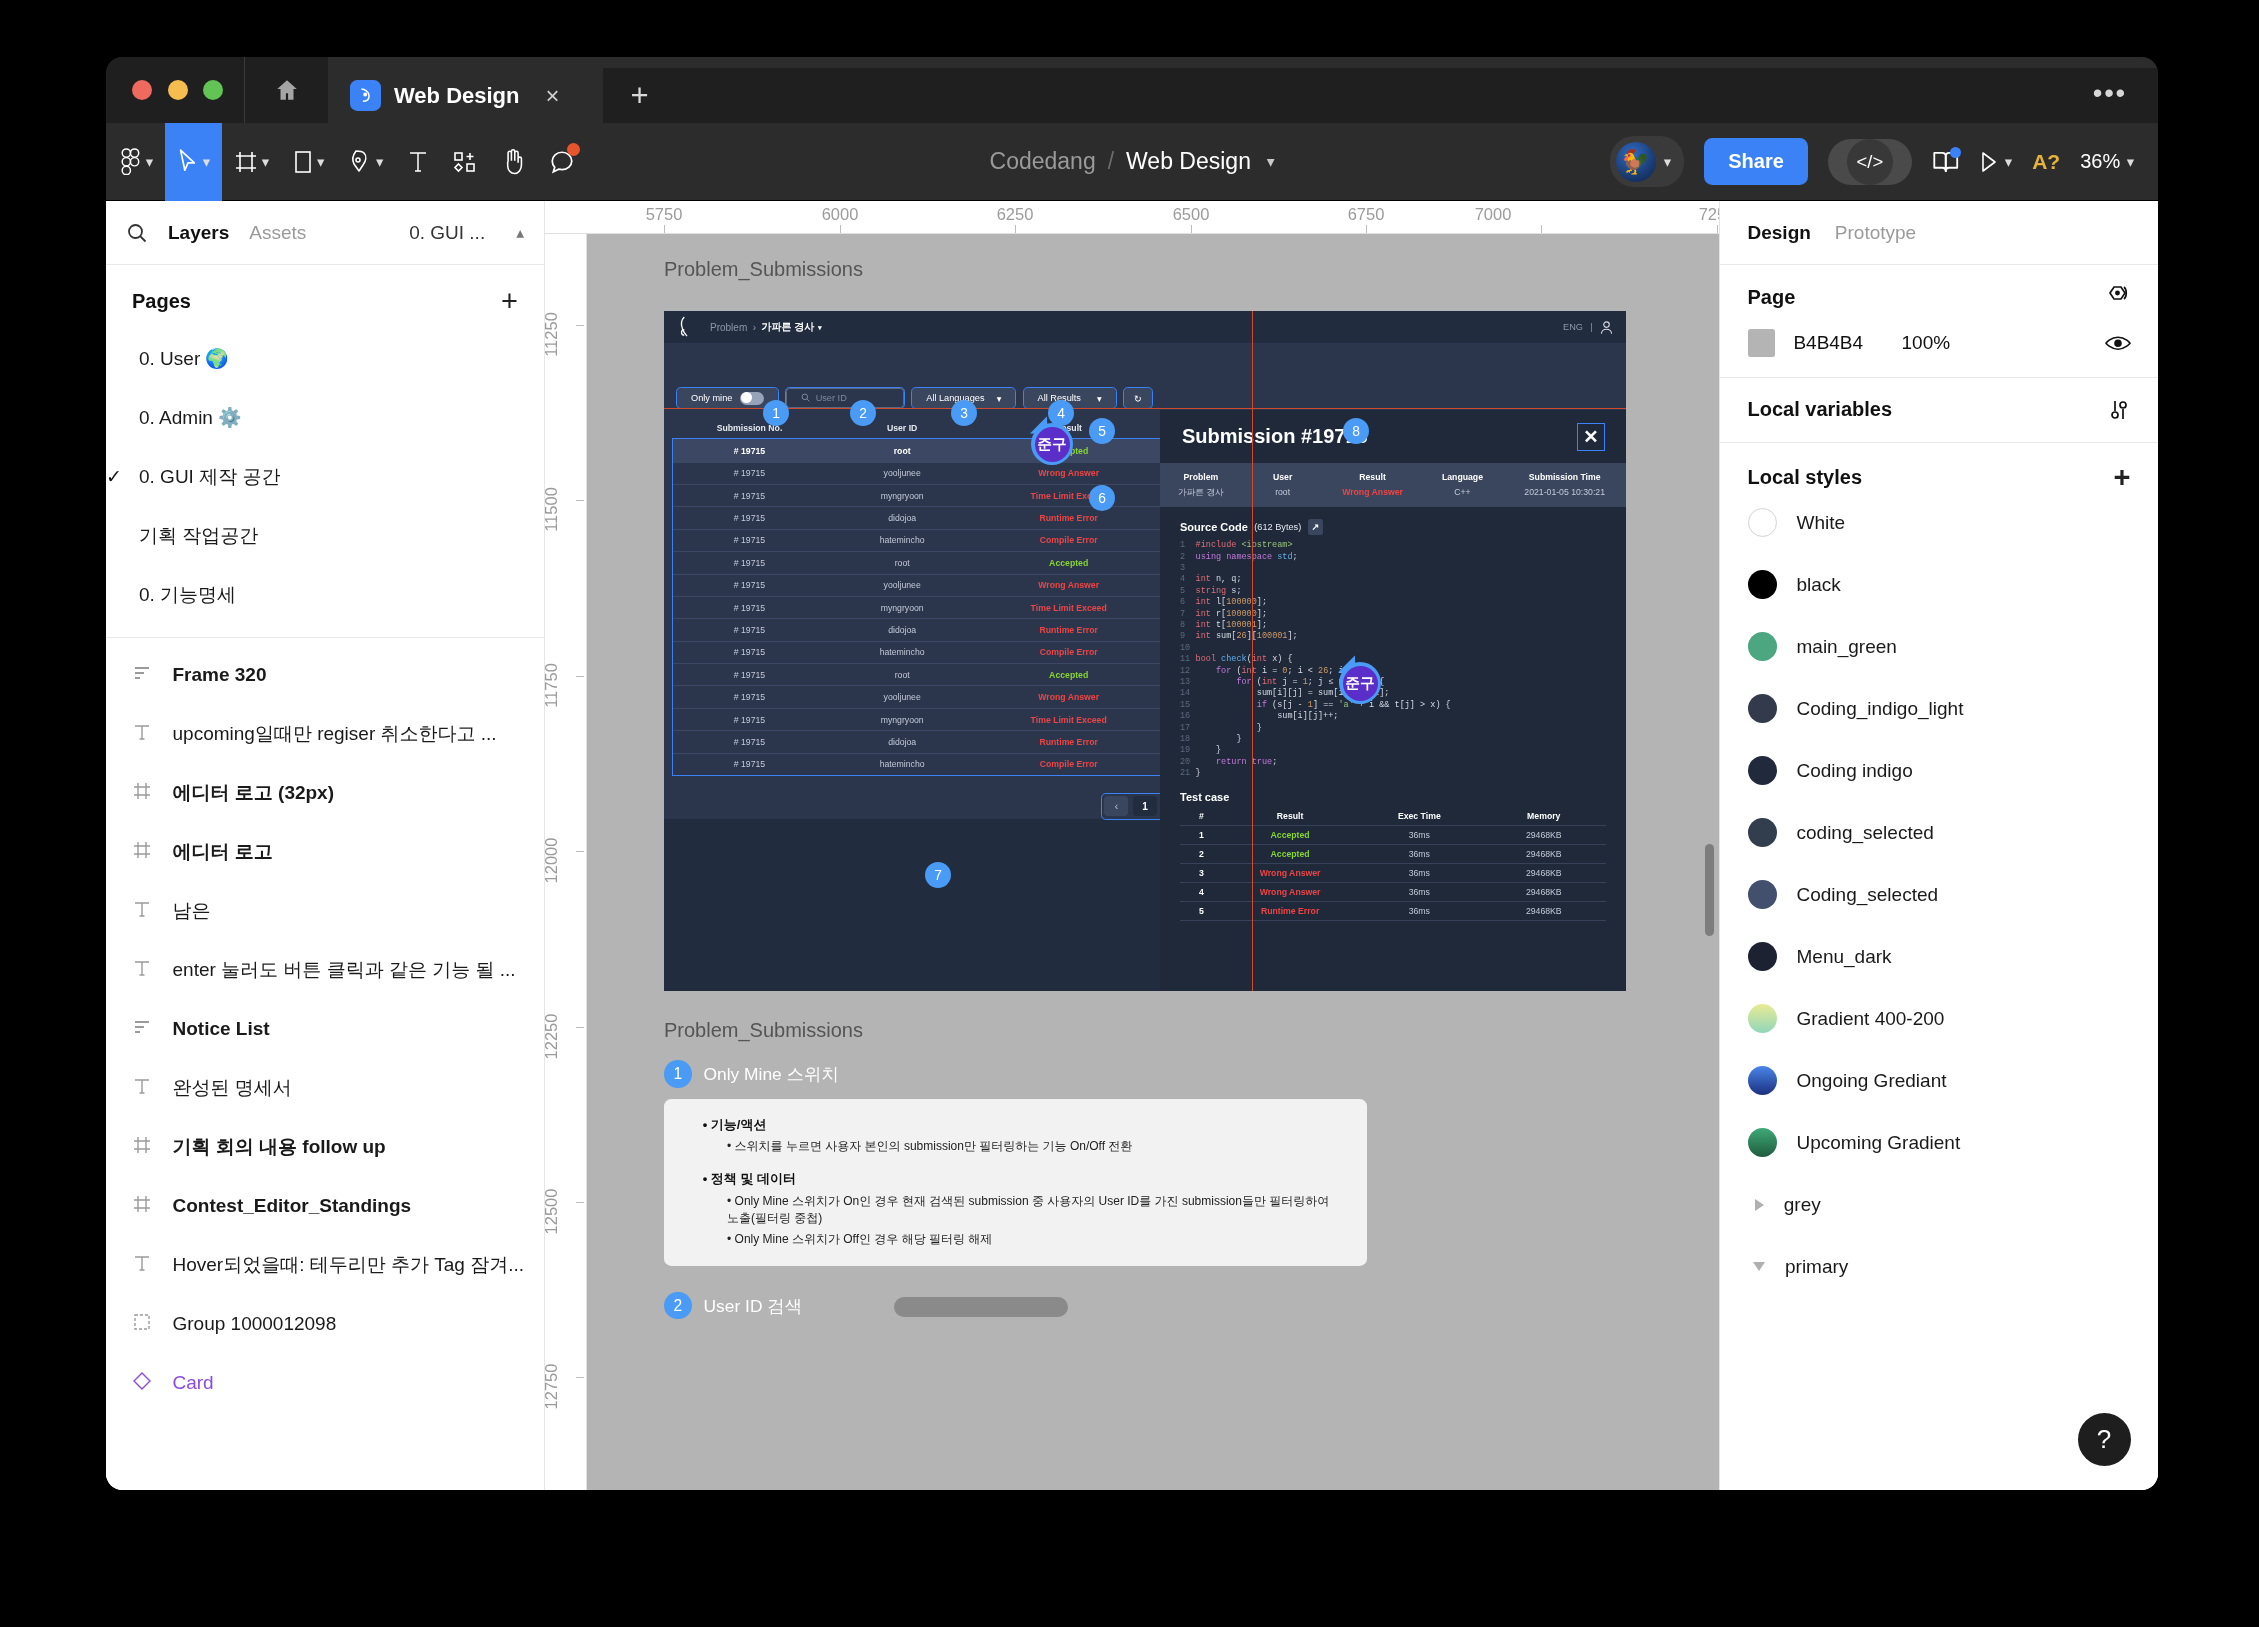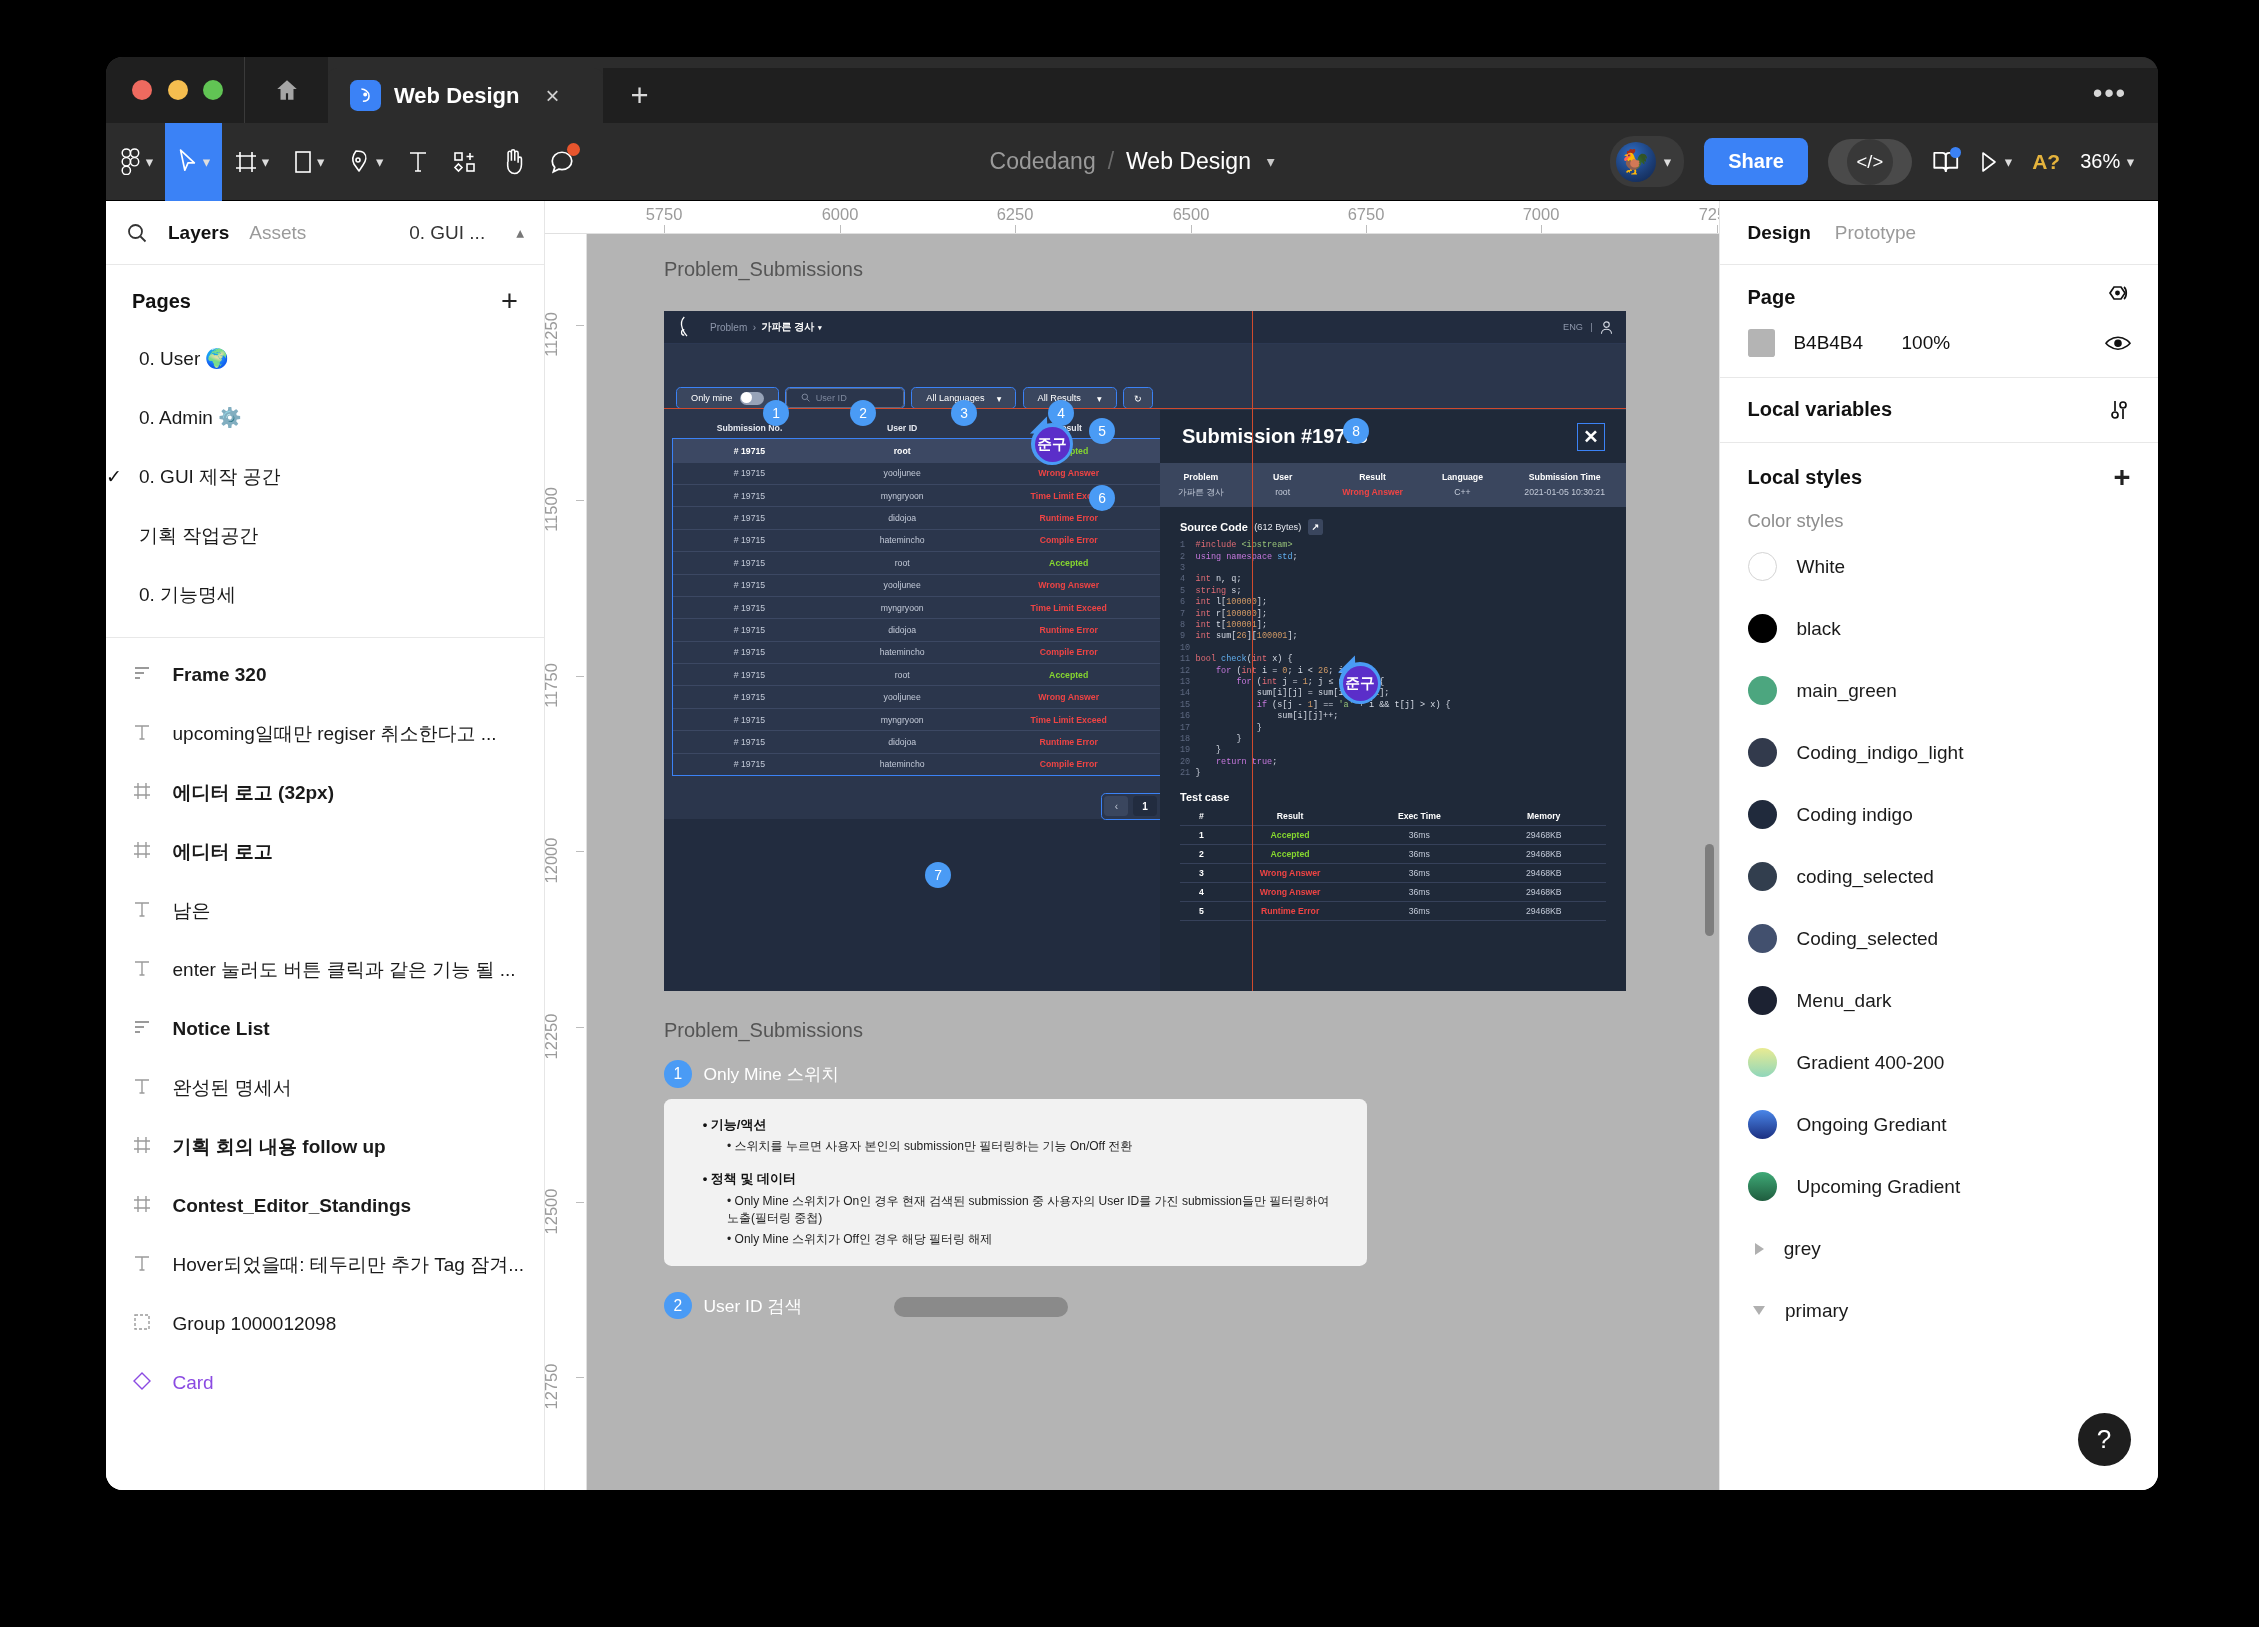--- a/index.html
+++ b/index.html
@@ -722,21 +722,21 @@
           <div class="rh-tick" style="left: 119px;">5750</div>
           <div class="rh-mark" style="left: 119px;"></div>
           <div class="rh-tick" style="left: 295px;">6000</div>
           <div class="rh-mark" style="left: 295px;"></div>
           <div class="rh-tick" style="left: 470px;">6250</div>
           <div class="rh-mark" style="left: 470px;"></div>
           <div class="rh-tick" style="left: 646px;">6500</div>
           <div class="rh-mark" style="left: 646px;"></div>
           <div class="rh-tick" style="left: 821px;">6750</div>
           <div class="rh-mark" style="left: 821px;"></div>
-          <div class="rh-tick" style="left: 996px;">7000</div>
+          <div class="rh-tick" style="left: 948px;">7000</div>
           <div class="rh-mark" style="left: 996px;"></div>
           <div class="rh-tick" style="left: 1172px;">7250</div>
           <div class="rh-mark" style="left: 1172px;"></div>
         </div>
       <div class="ruler-v" id="ruler-v">
           <div class="rv-tick" style="top: 124px;">11250</div>
           <div class="rv-mark" style="top: 124px;"></div>
           <div class="rv-tick" style="top: 299px;">11500</div>
           <div class="rv-mark" style="top: 299px;"></div>
           <div class="rv-tick" style="top: 475px;">11750</div>
@@ -1137,21 +1137,20 @@
         </div>
       </div>
 
       <div class="sect" style="border-bottom:none;padding-bottom:0">
         <div class="sect-hdr">
           <span>Local styles</span>
           <span class="plus">+</span>
         </div>
       </div>
 
-      <div class="styles-sub">Color styles</div>
       <div id="color-styles">
           <div class="style-row">
             <span class="sw-circle outline" style="background: rgb(255, 255, 255);"></span>
             <span>White</span>
           </div>
           <div class="style-row">
             <span class="sw-circle" style="background: rgb(0, 0, 0);"></span>
             <span>black</span>
           </div>
           <div class="style-row">

